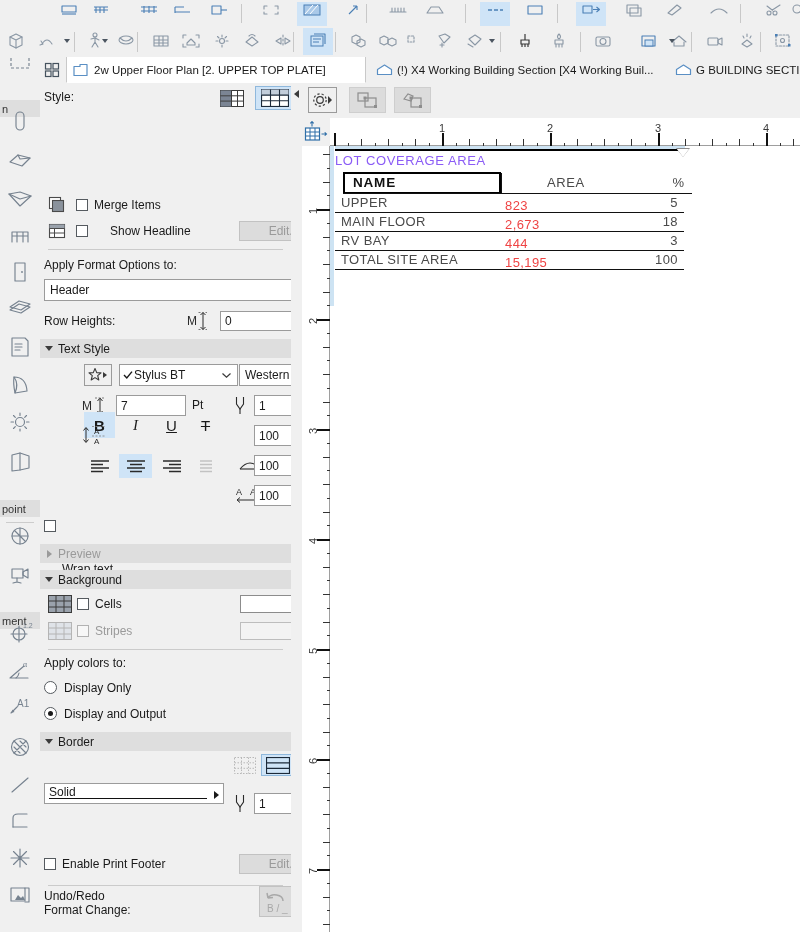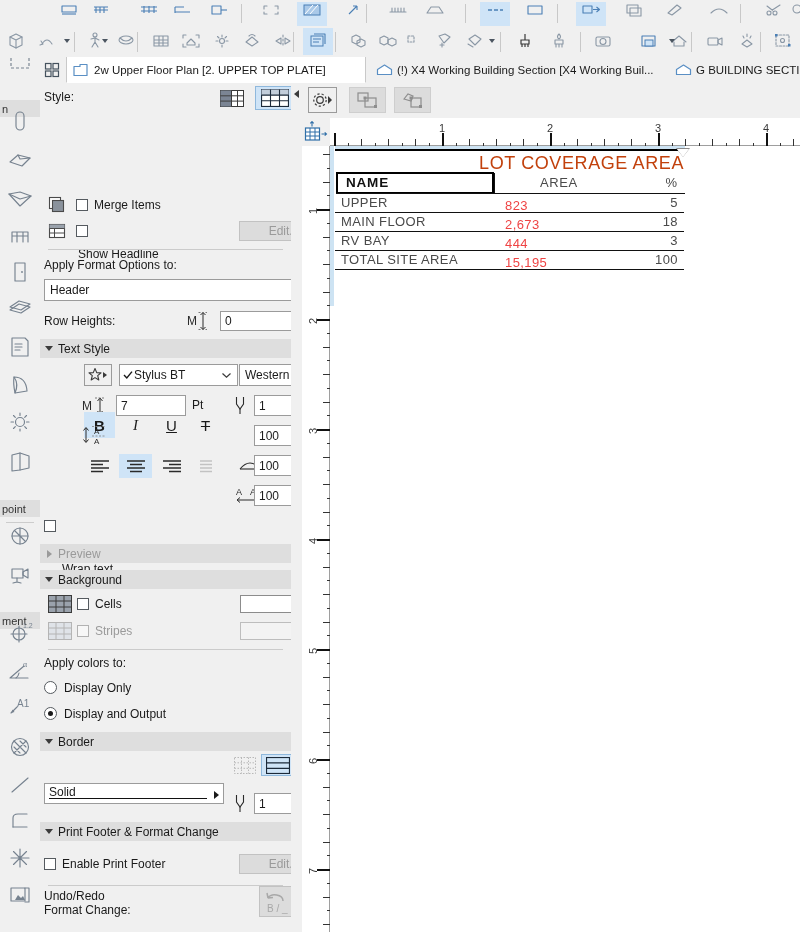--- a/index.html
+++ b/index.html
@@ -96,27 +96,27 @@
   .rnv{position:absolute;font-size:11px;color:#3a3a3a;transform:rotate(-90deg);transform-origin:left top;}
 
   
   #canvas{position:absolute;left:330px;top:146px;width:470px;height:786px;background:#ffffff;overflow:hidden;}
   #sheet-top{position:absolute;left:5px;top:0;width:350px;height:4px;background:#cde3f3;}
   #sheet-left{position:absolute;left:0;top:0;width:4px;height:160px;background:#cde3f3;}
 
   
   #sched{position:absolute;left:5px;top:3px;width:349px;}
   #sched .rule-top{position:absolute;left:0;top:0;width:349px;height:2px;background:#000;}
-  .s-title{position:absolute;left:0;top:4px;width:349px;text-align:right;font-family:"Liberation Sans", sans-serif;font-size:18px;letter-spacing:.6px;color:#c2410c;}
+  .s-title{position:absolute;left:0;top:4px;width:349px;text-align:left;font-family:"Liberation Sans", sans-serif;font-size:13px;letter-spacing:.6px;color:#8b5cf6;}
   .s-row{position:absolute;left:0;width:349px;height:19px;}
   .s-row .c1{position:absolute;left:6px;top:1px;font-size:13px;letter-spacing:.4px;color:#4a4a4a;white-space:nowrap;}
   .s-row .c2{position:absolute;left:170px;top:4px;font-size:13px;letter-spacing:.4px;color:#ef4444;white-space:nowrap;}
   .s-row .c3{position:absolute;right:6px;top:1px;font-size:13px;letter-spacing:.4px;color:#4a4a4a;white-space:nowrap;}
   .s-row .line{position:absolute;left:0;bottom:0;width:349px;height:1px;background:#111;}
-  #hdr-row{position:absolute;left:1px;top:24px;width:349px;height:21px;text-decoration:underline;}
+  #hdr-row{position:absolute;left:8px;top:24px;width:349px;height:21px;text-decoration:underline;}
   #hdr-row .hline{position:absolute;left:0;bottom:0;width:349px;height:1px;background:#111;}
   #hdr-row .hcell-name{position:absolute;left:0;top:-1px;width:158px;height:22px;border:2px solid #000;box-sizing:border-box;}
   #hdr-row .hvline{position:absolute;left:158px;top:0;width:1px;height:21px;background:#111;}
   #hdr-row .t-name{position:absolute;left:10px;top:2px;font-size:13.5px;font-weight:bold;letter-spacing:.8px;color:#111;}
   #hdr-row .t-area{position:absolute;left:158px;top:2px;width:130px;text-align:center;font-size:13px;letter-spacing:.6px;color:#4a4a4a;}
   #hdr-row .t-pct{position:absolute;right:8px;top:2px;font-size:13px;color:#4a4a4a;}
   #sched-marker{position:absolute;left:342px;top:0;width:0;height:0;border-left:6px solid transparent;border-right:6px solid transparent;border-top:8px solid #ffffff;}
   #sched-marker-o{position:absolute;left:341px;top:-1px;width:0;height:0;border-left:7px solid transparent;border-right:7px solid transparent;border-top:9px solid #8a8a8a;}
 </style>
 </head>
@@ -581,21 +581,21 @@
     </svg>
     <div class="cbx" style="left:36px;top:116px;"></div>
     <div class="lbl" style="left:54px;top:115px;">Merge Items</div>
 
     <svg class="abs" style="left:8px;top:139px;" width="18" height="18" viewBox="0 0 18 18">
       <rect x="1.5" y="2.5" width="15" height="13" fill="#ffffff" stroke="#4a4a4a" stroke-width="1.1"></rect>
       <rect x="1.5" y="2.5" width="15" height="4" fill="#9aa2ac"></rect>
       <path d="M1.5 6.5 H16.5 M6.5 6.5 V15.5 M1.5 11 H16.5" stroke="#4a4a4a" stroke-width="1" fill="none"></path>
     </svg>
     <div class="cbx" style="left:36px;top:142px;"></div>
-    <div class="lbl" style="left:38px;top:141px;margin-top:23px;">Show Headline</div>
+    <div class="lbl" style="left:70px;top:141px;">Show Headline</div>
     <div class="btn-dis" style="left:199px;top:138px;width:90px;height:20px;">Edit...</div>
 
     <div class="hr" style="top:166px;"></div>
 
     <div class="lbl" style="left:4px;top:175px;">Apply Format Options to:</div>
     <div class="sel" style="left:4px;top:196px;width:285px;height:22px;">
       <span>Header</span>
 
     </div>
 
@@ -763,26 +763,20 @@
       <span class="abs" style="left:4px;top:1px;font-size:12px;color:#1a1a1a;">Solid</span>
       <span class="abs" style="left:4px;bottom:4px;width:158px;height:1.5px;background:#111;"></span>
       <span class="abs" style="right:4px;top:7px;width:0;height:0;border-top:4px solid transparent;border-bottom:4px solid transparent;border-left:5px solid #1a1a1a;"></span>
     </div>
     <svg class="abs" style="left:193px;top:710px;" width="14" height="21" viewBox="0 0 14 21">
       <path d="M3.5 2 V9 L7 14 L10.5 9 V2" fill="none" stroke="#2a2a2a" stroke-width="1.1"></path>
       <path d="M7 14 V19" stroke="#2a2a2a" stroke-width="1.1"></path>
     </svg>
     <div class="inp" style="left:214px;top:710px;width:42px;height:21px;">1</div>
 
-    <div class="sec" style="top:739px;">
-      <span class="tw">
-          <i class="down"></i>
-        </span>
-      <span class="stxt">Print Footer &amp; Format Change</span>
-    </div>
     <div class="cbx" style="left:4px;top:775px;"></div>
     <div class="lbl" style="left:22px;top:774px;">Enable Print Footer</div>
     <div class="btn-dis" style="left:199px;top:771px;width:90px;height:20px;">Edit...</div>
 
     <div class="hr" style="top:802px;"></div>
 
     <div class="lbl" style="left:4px;top:806px;">Undo/Redo</div>
     <div class="lbl" style="left:4px;top:820px;">Format Change:</div>
     <div class="btn-dis" style="left:219px;top:803px;width:33px;height:31px;">
       <svg width="26" height="26" viewBox="0 0 26 26">

